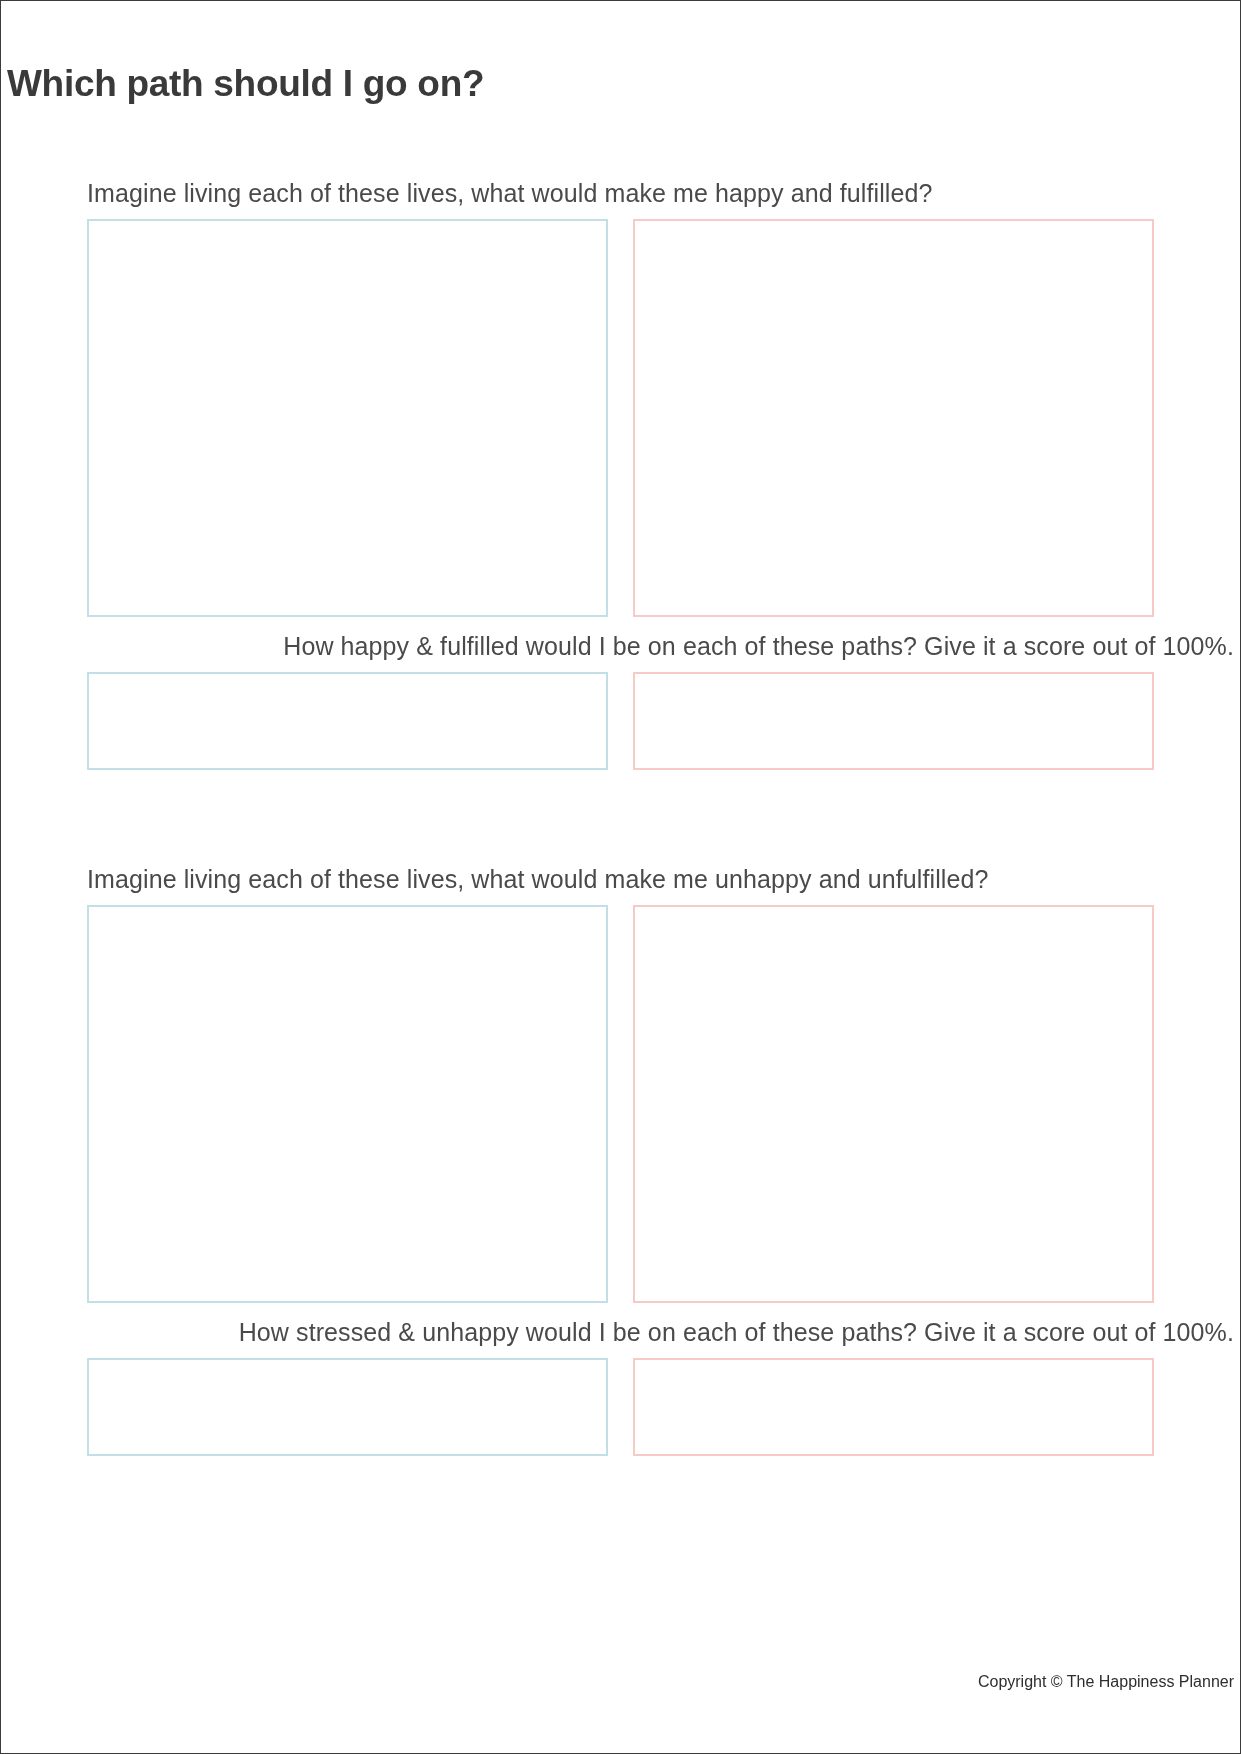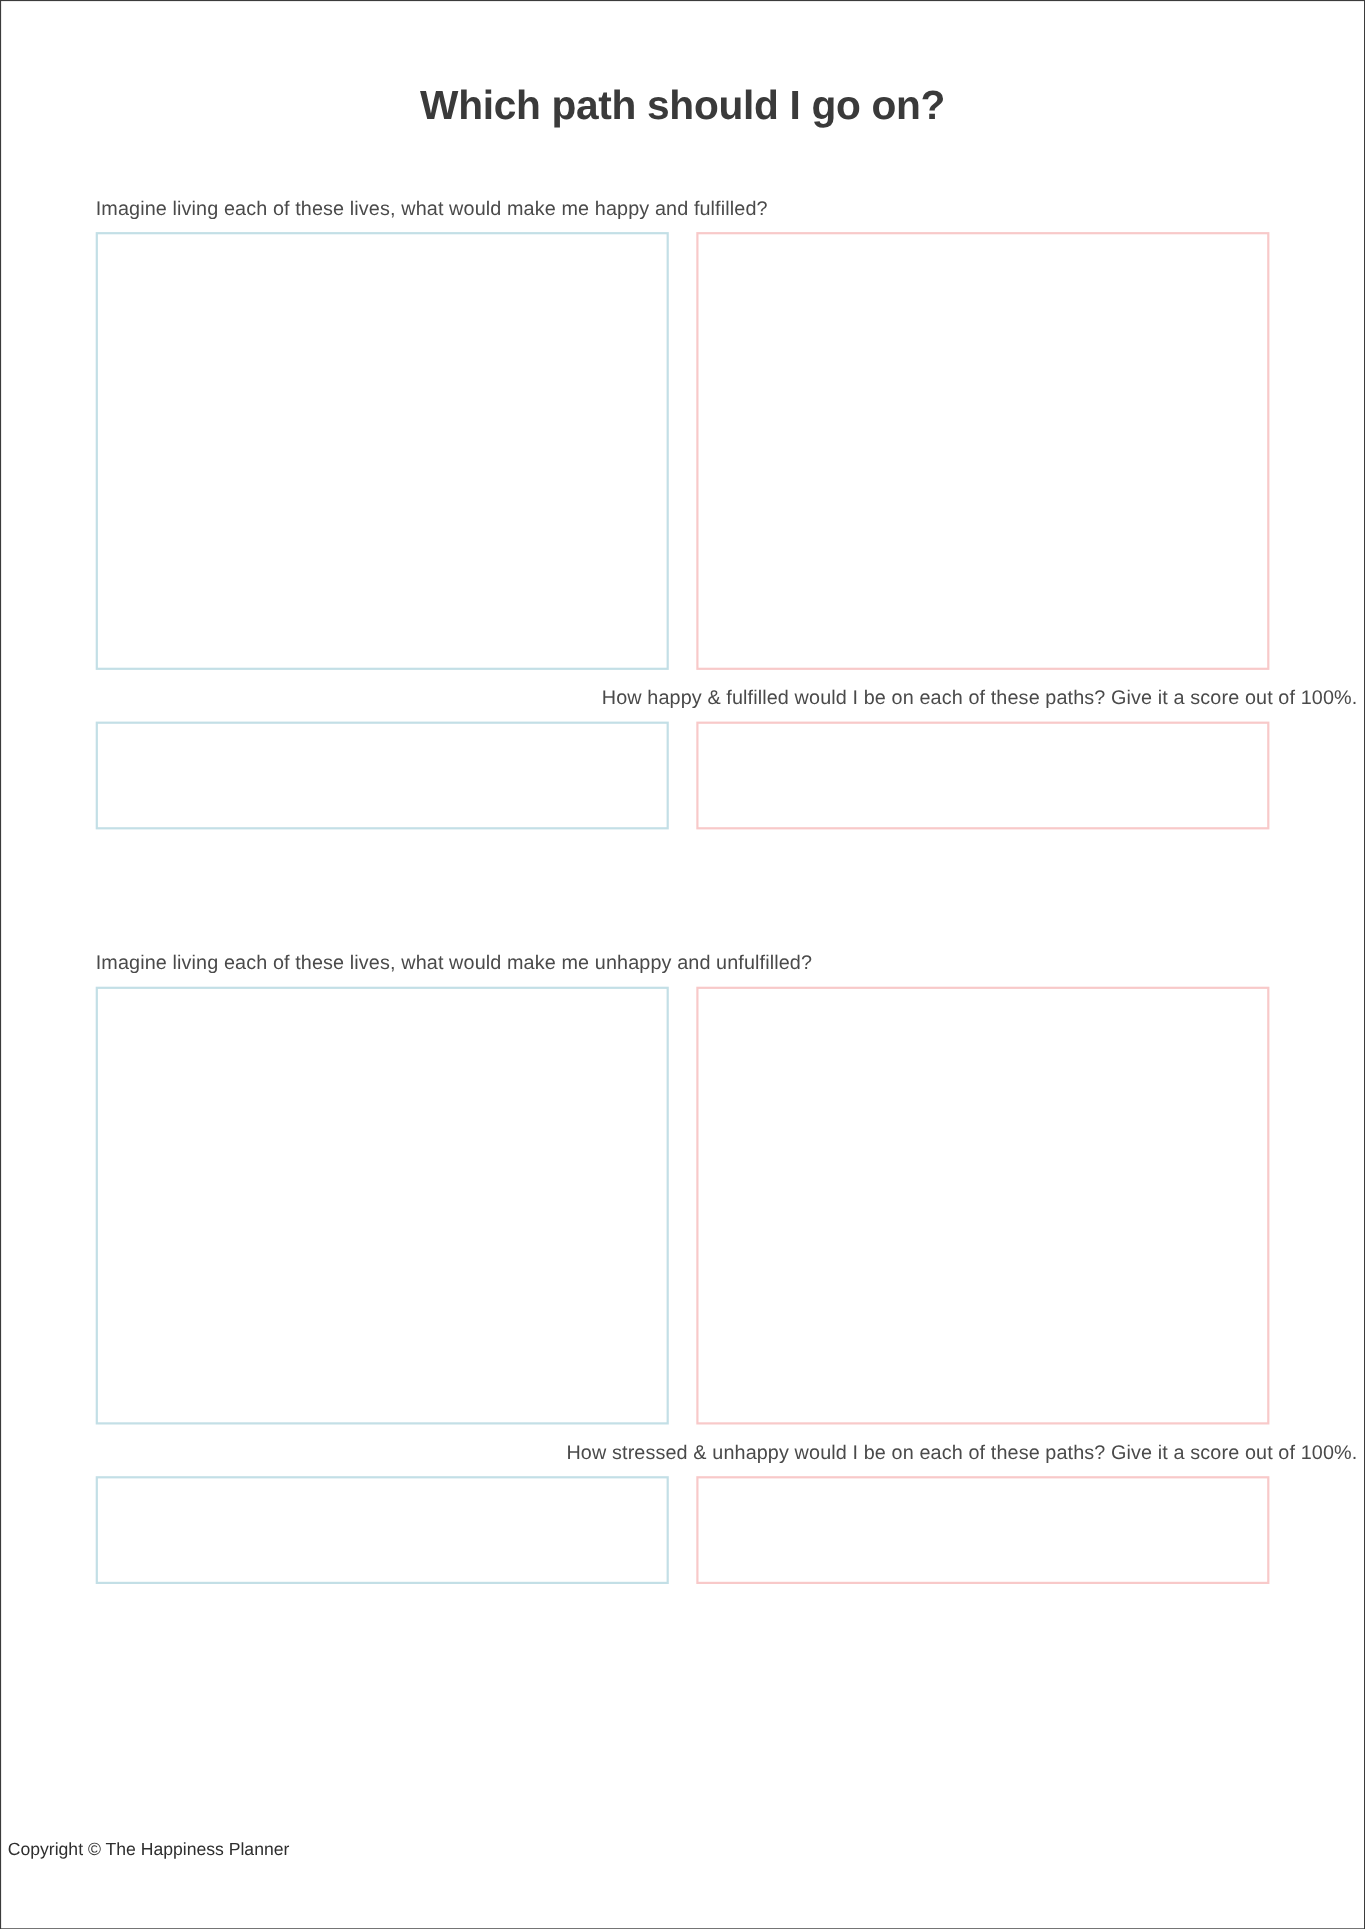--- a/index.html
+++ b/index.html
@@ -28,42 +28,42 @@
     box-sizing: border-box;
     position: absolute;
     left: 6px;
     top: 6px;
     right: 6px;
     bottom: 6px;
     padding: 0;
   }
 
   .worksheet-title {
-    margin: 12px;
+    margin: 0;
     padding-top: 56px;
-    text-align: center;
+    text-align: left;
     font-family: "Liberation Sans", sans-serif;
     font-size: 37px;
     font-weight: bold;
     letter-spacing: -0.3px;
     color: #3a3a3a;
   }
 
   .section {
     position: absolute;
     left: 0;
     right: 0;
   }
   .section-1 { top: 172px; }
   .section-2 { top: 858px; }
 
   .prompt {
     margin: 0 0 11px 80px;
     font-family: "Liberation Sans", sans-serif;
-    font-size: 18px;
+    font-size: 25px;
     font-weight: normal;
     color: #4a4a4a;
     letter-spacing: 0.1px;
   }
   .prompt.second { margin-top: 15px; text-align: right; }
 
   .box-row {
     display: flex;
     margin-left: 80px;
     margin-right: 80px;
@@ -85,21 +85,21 @@
   .box-tall { height: 398px; }
   .box-short { height: 98px; }
   .box-tall-2 { height: 398px; }
   .box-short-2 { height: 98px; }
 
   .footer {
     position: absolute;
     left: 0;
     right: 0;
     bottom: 56px;
-    text-align: left;
+    text-align: right;
     font-family: "Liberation Sans", sans-serif;
     font-size: 16px;
     color: #2e2e2e;
   }
 </style>
 </head>
 <body>
 
 <div class="page">
   <div class="page-inner">

